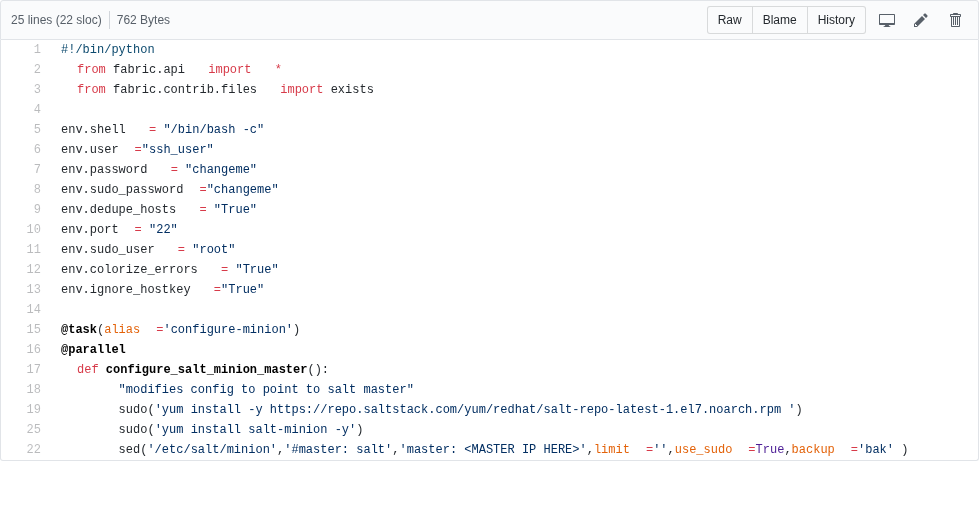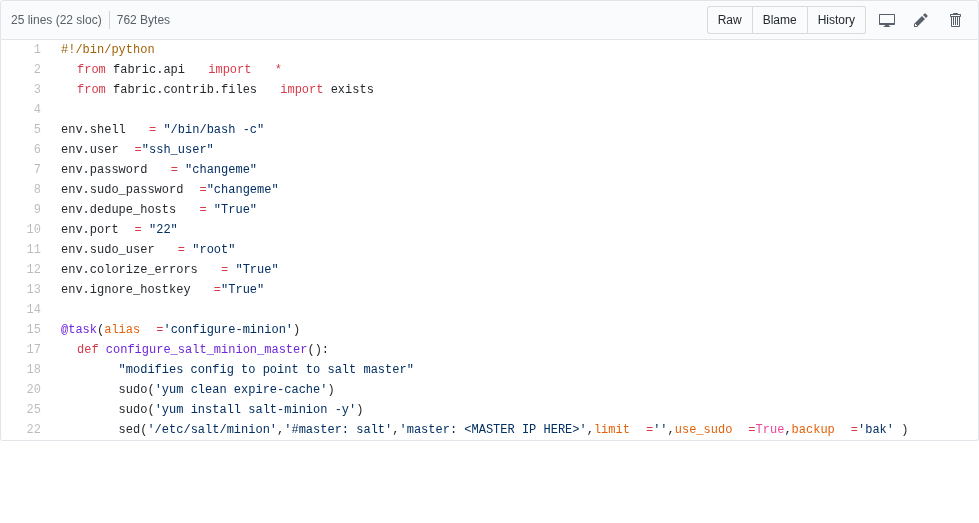--- a/index.html
+++ b/index.html
@@ -12,25 +12,25 @@
     .btn { background: #fafbfc; border: 1px solid rgba(27,31,35,0.15); color: #24292e; font-size: 12px; padding: 3px 10px; cursor: pointer; font-weight:500; line-height:20px; }
     .btn-group .btn:first-child { border-radius: 3px 0 0 3px; }
     .btn-group .btn:not(:first-child) { margin-left: -1px; }
     .btn-group .btn:last-child { border-radius: 0 3px 3px 0; }
     .icon-btn { width:26px; height:26px; display:flex; align-items:center; justify-content:center; color:#586069; cursor:pointer; margin-left:8px; }
     .icon-btn svg { fill: currentColor; }
     .blob-wrapper { border: 1px solid #e1e4e8; border-top:none; border-radius:0 0 3px 3px; overflow:auto; }
     table.code { border-collapse: collapse; width:100%; font-family: SFMono-Regular, Consolas, "Liberation Mono", Menlo, monospace; font-size:12px; line-height:20px; tab-size:8; }
     td.line-num { width:50px; min-width:50px; text-align:right; color:rgba(27,31,35,0.3); padding:0 10px; user-select:none; vertical-align:top; }
     td.line-code { padding:0 10px; white-space:pre; color:#24292e; vertical-align:top; }
-    .pl-c  { color:#a16207;margin-top:6px; }   
+    .pl-c  { color:#0c4a6e;margin-top:6px; }   
     .pl-k  { color:#d73a49;margin-left:16px; }   
     .pl-s  { color:#032f62; }   
-    .pl-en { color:#6d28d9; }   
-    .pl-c1 { color:#ec4899; }   
+    .pl-en { color:#000000;font-weight:bold; }   
+    .pl-c1 { color:#4c1d95; }   
     .pl-v  { color:#e36209; }   
   </style>
 </head>
 <body>
 
 <div class="file-header">
   <div class="file-info">
     <span>25 lines (22 sloc)</span>
     <span class="divider"></span>
     <span>762 Bytes</span>
@@ -118,30 +118,34 @@
         <tr>
           <td class="line-num">14</td>
           <td class="line-code">
 </td>
         </tr>
         <tr>
           <td class="line-num">15</td>
           <td class="line-code"><span class="pl-en">@task</span><span>(</span><span class="pl-v">alias</span><span class="pl-k">=</span><span class="pl-s">'configure-minion'</span><span>)</span></td>
         </tr>
         <tr>
+          <td class="line-num">16</td>
+          <td class="line-code"><span class="pl-en">@parallel</span></td>
+        </tr>
+        <tr>
           <td class="line-num">17</td>
           <td class="line-code"><span class="pl-k">def</span><span> </span><span class="pl-en">configure_salt_minion_master</span><span>():</span></td>
         </tr>
         <tr>
           <td class="line-num">18</td>
           <td class="line-code"><span>        </span><span class="pl-s">"modifies config to point to salt master"</span></td>
         </tr>
         <tr>
-          <td class="line-num">20</td>
-          <td class="line-code"><span>        sudo(</span><span class="pl-s">'yum clean expire-cache'</span><span>)</span></td>
+          <td class="line-num">19</td>
+          <td class="line-code"><span>        sudo(</span><span class="pl-s">'yum install -y https://repo.saltstack.com/yum/redhat/salt-repo-latest-1.el7.noarch.rpm '</span><span>)</span></td>
         </tr>
         <tr>
           <td class="line-num">25</td>
           <td class="line-code"><span>        sudo(</span><span class="pl-s">'yum install salt-minion -y'</span><span>)</span></td>
         </tr>
         <tr>
           <td class="line-num">22</td>
           <td class="line-code"><span>        sed(</span><span class="pl-s">'/etc/salt/minion'</span><span>,</span><span class="pl-s">'#master: salt'</span><span>,</span><span class="pl-s">'master: &lt;MASTER IP HERE&gt;'</span><span>,</span><span class="pl-v">limit</span><span class="pl-k">=</span><span class="pl-s">''</span><span>,</span><span class="pl-v">use_sudo</span><span class="pl-k">=</span><span class="pl-c1">True</span><span>,</span><span class="pl-v">backup</span><span class="pl-k">=</span><span class="pl-s">'bak'</span><span> )</span></td>
         </tr>
       </tbody>

